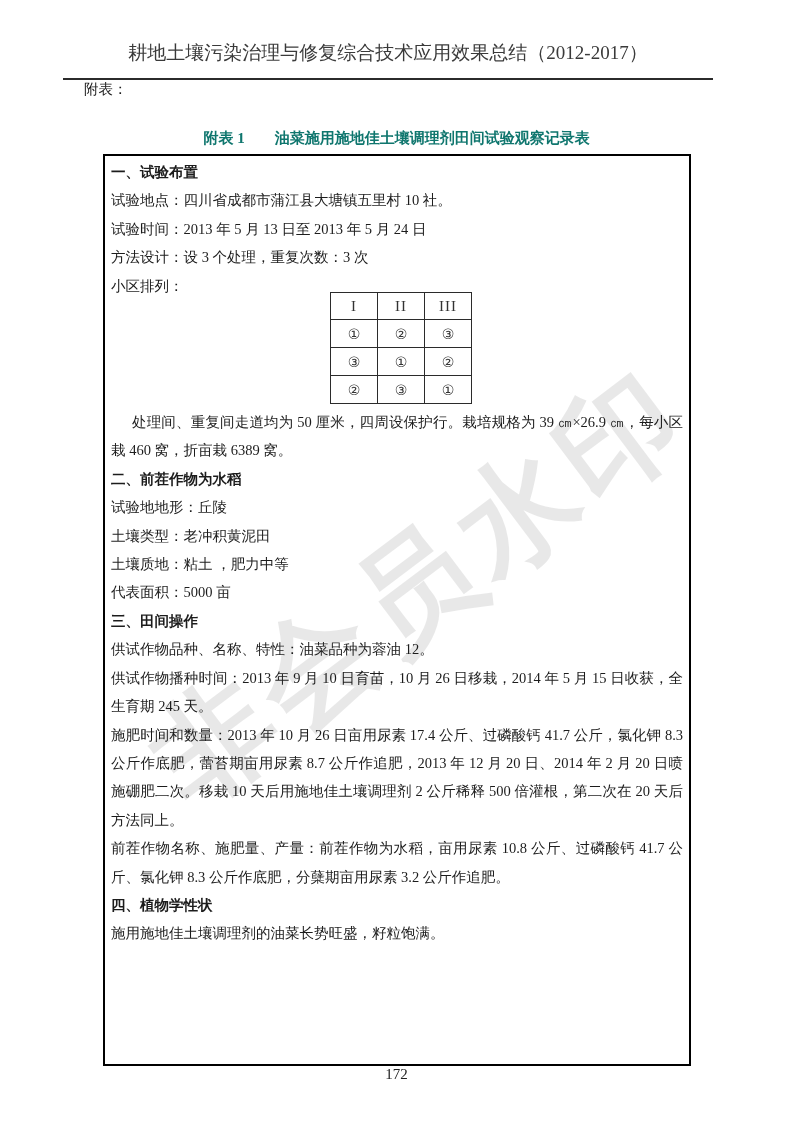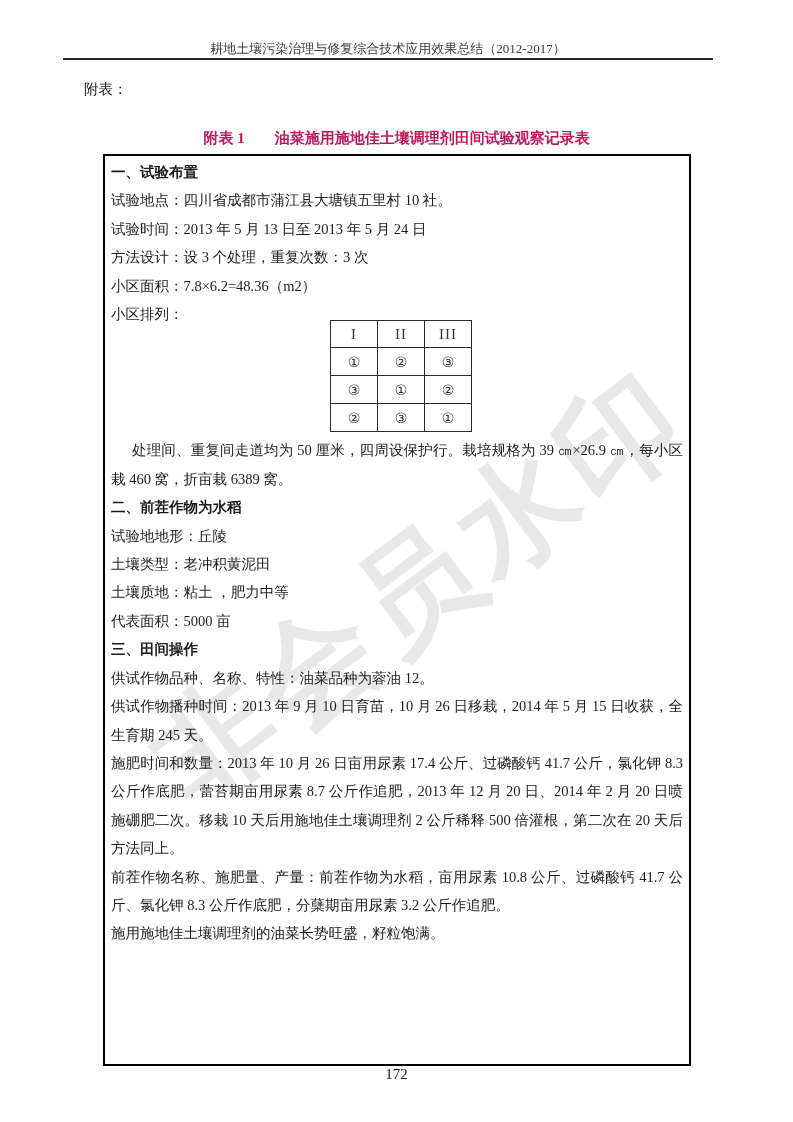--- a/index.html
+++ b/index.html
@@ -14,29 +14,29 @@
   .watermark{
     position:absolute;left:420px;top:588px;z-index:0;
     transform:translate(-50%,-50%) rotate(-37deg);
     font-family:"Liberation Sans","DejaVu Sans",sans-serif;
     font-size:118px;letter-spacing:8px;white-space:nowrap;
     color:rgba(0,0,0,0.09);font-weight:bold;
   }
 
   .running-header{
     position:absolute;left:63px;top:40px;width:650px;z-index:1;
-    text-align:center;font-size:13px;color:#3a3a3a;
-    border-bottom:2px solid #2b2b2b;padding-bottom:0;
+    text-align:center;font-size:19px;color:#3a3a3a;
+    border-bottom:2px solid #2b2b2b;padding-bottom:12px;
   }
   .appendix-label{
     position:absolute;left:74px;top:80px;z-index:1;font-size:14.5px;padding-left:10px;
   }
   .doc-title{
     position:absolute;left:0;top:129px;width:793px;z-index:1;
-    text-align:center;font-weight:bold;font-size:15px;color:#be185d;
+    text-align:center;font-weight:bold;font-size:15px;color:#0f766e;
   }
   .doc-title .title-num{margin-right:30px;}
 
   .box{
     position:absolute;left:103px;top:154px;width:588px;height:912px;z-index:1;
     border:2px solid #000;box-sizing:border-box;
     padding:2px 6px 0 6px;overflow:hidden;
     font-size:14.5px;line-height:28.4px;
   }
   .box p{margin:0;text-align:justify;}
@@ -80,21 +80,20 @@
   <div class="doc-title">
     <span class="title-num">附表 1</span><span>油菜施用施地佳土壤调理剂田间试验观察记录表</span>
   </div>
 
   <div class="box">
 
     <p class="h">一、试验布置</p>
     <p>试验地点：四川省成都市蒲江县大塘镇五里村 10 社。</p>
     <p>试验时间：2013 年 5 月 13 日至 2013 年 5 月 24 日</p>
     <p>方法设计：设 3 个处理，重复次数：3 次</p>
-    <p>小区面积：7.8×6.2=48.36（m2）</p>
     <p>小区排列：</p>
 
     <table class="plot">
       <tbody>
           <tr class="head">
         <td>I</td>
         <td>II</td>
         <td>III</td>
       </tr>
       <tr>
@@ -122,19 +121,20 @@
     <p>土壤类型：老冲积黄泥田</p>
     <p>土壤质地：粘土 ，肥力中等</p>
     <p>代表面积：5000 亩</p>
 
     <p class="h tight-before">三、田间操作</p>
     <p>供试作物品种、名称、特性：油菜品种为蓉油 12。</p>
     <p>供试作物播种时间：2013 年 9 月 10 日育苗，10 月 26 日移栽，2014 年 5 月 15 日收获，全生育期 245 天。</p>
     <p>施肥时间和数量：2013 年 10 月 26 日亩用尿素 17.4 公斤、过磷酸钙 41.7 公斤，氯化钾 8.3 公斤作底肥，蕾苔期亩用尿素 8.7 公斤作追肥，2013 年 12 月 20 日、2014 年 2 月 20 日喷施硼肥二次。移栽 10 天后用施地佳土壤调理剂 2 公斤稀释 500 倍灌根，第二次在 20 天后方法同上。</p>
     <p>前茬作物名称、施肥量、产量：前茬作物为水稻，亩用尿素 10.8 公斤、过磷酸钙 41.7 公斤、氯化钾 8.3 公斤作底肥，分蘖期亩用尿素 3.2 公斤作追肥。</p>
 
+    <p class="h">四、植物学性状</p>
     <p>施用施地佳土壤调理剂的油菜长势旺盛，籽粒饱满。</p>
 
   </div>
 
   <div class="page-number">172</div>
 
 </div>
 
 </body></html>

